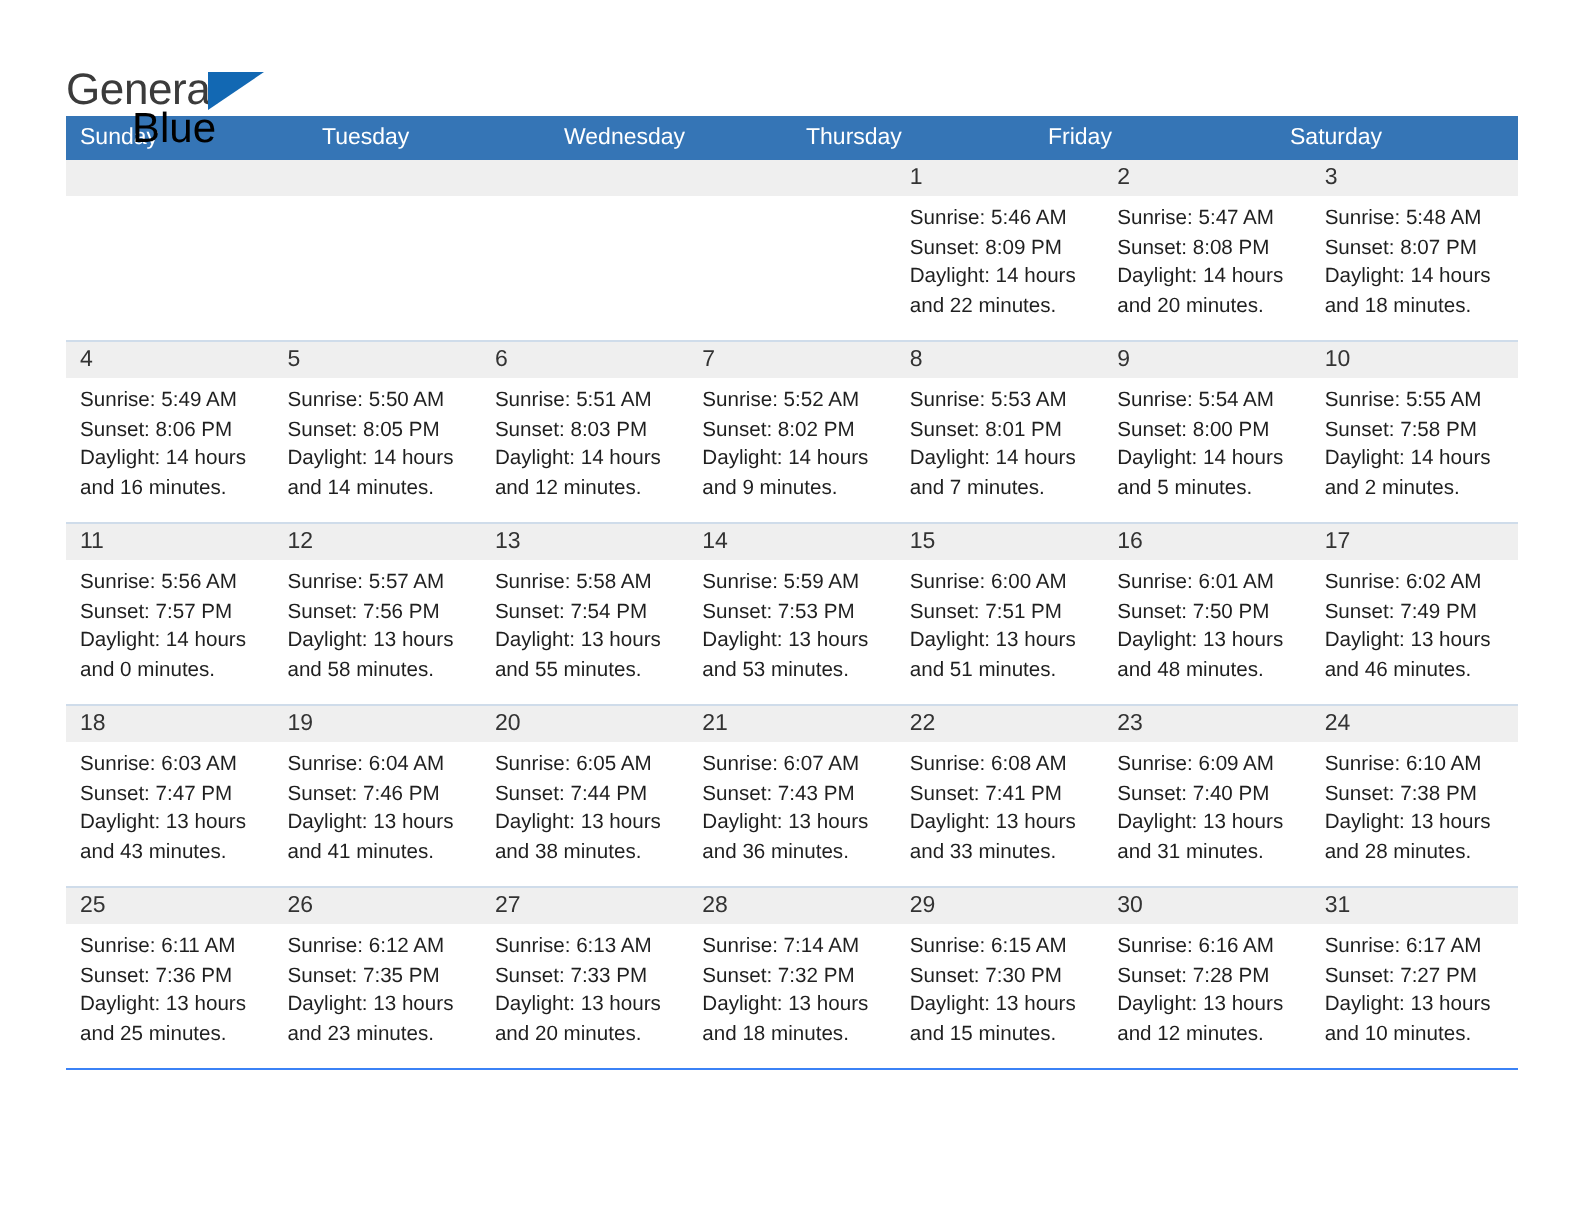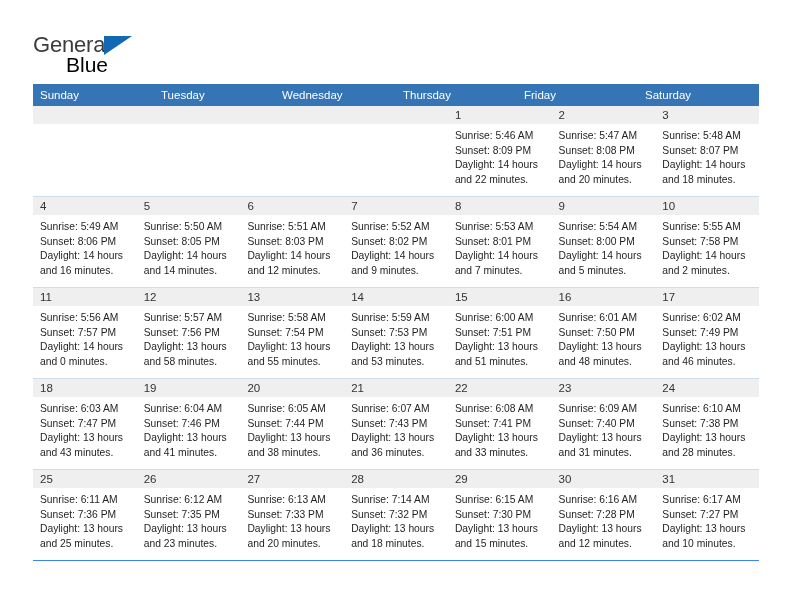--- a/index.html
+++ b/index.html
@@ -22,21 +22,21 @@
     box-sizing: border-box;
   }
 
   
   .header {
     display: flex;
     align-items: flex-start;
     justify-content: flex-start;
     padding: 30px 33px 0 33px;
     box-sizing: border-box;
-    height: 84px;
+    height: 58px;
   }
 
   .logo {
     position: relative;
     width: 120px;
     height: 46px;
     line-height: 1;
   }
   .logo-general {
     position: absolute;

